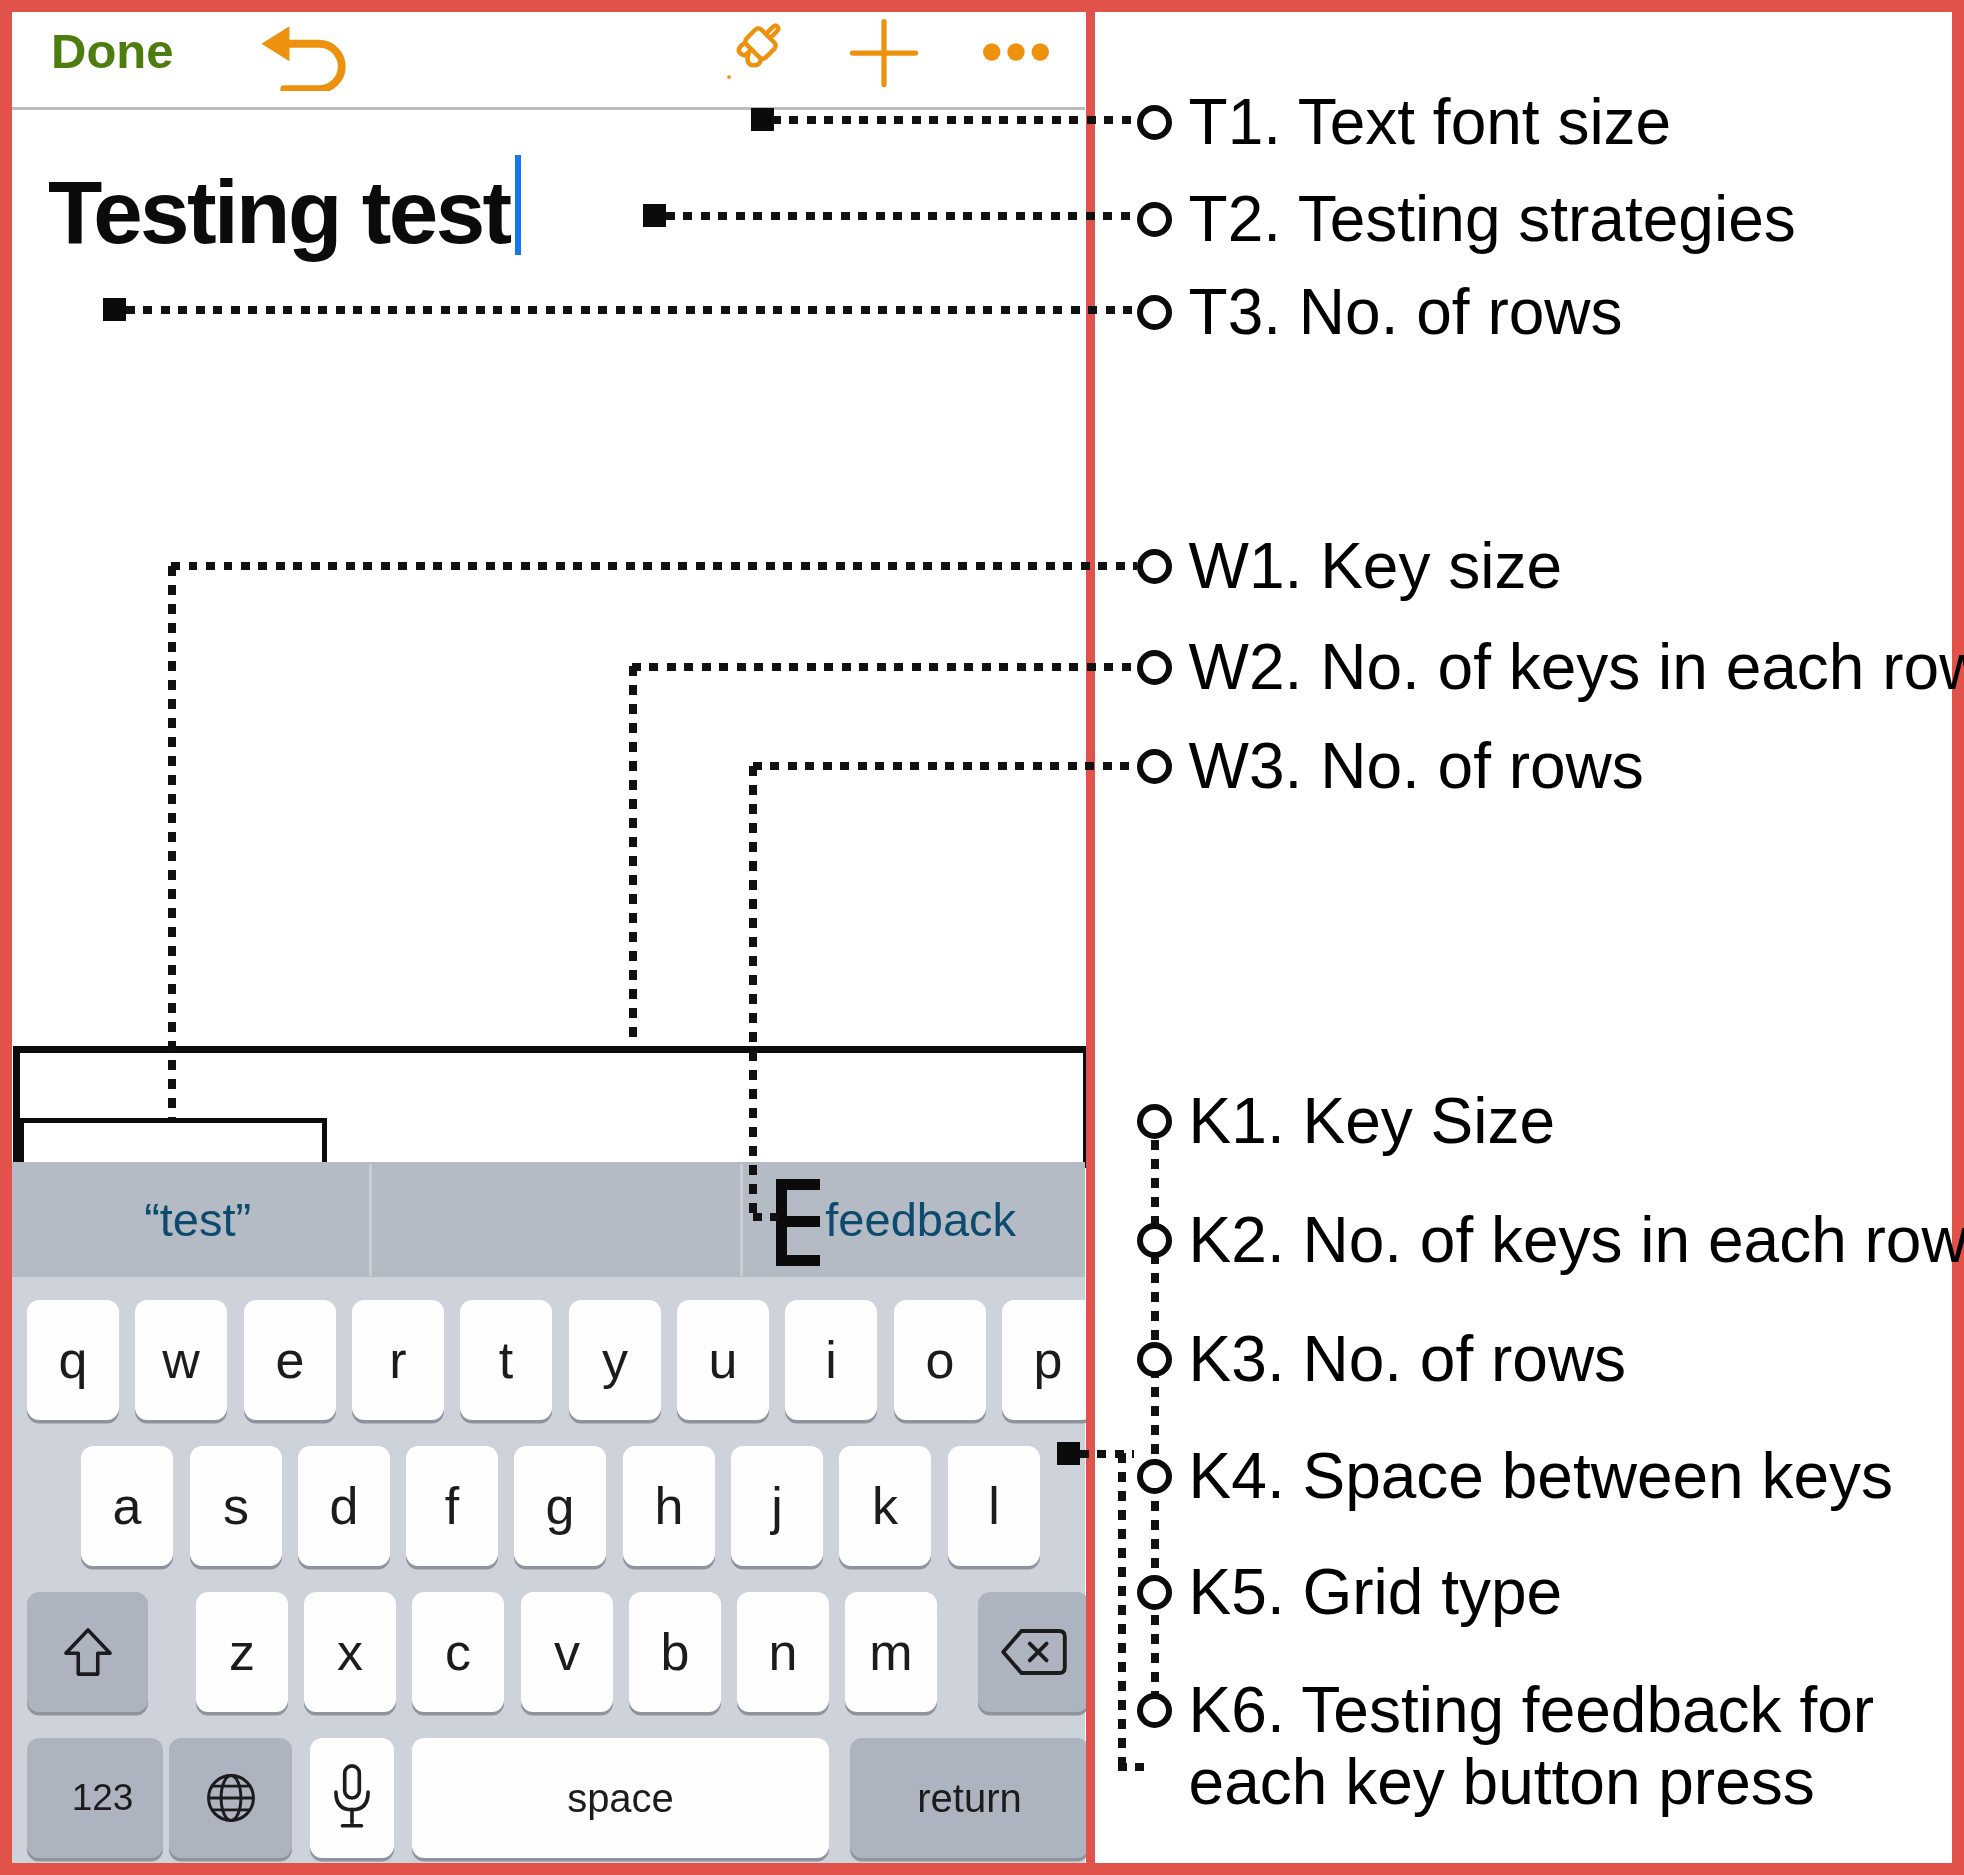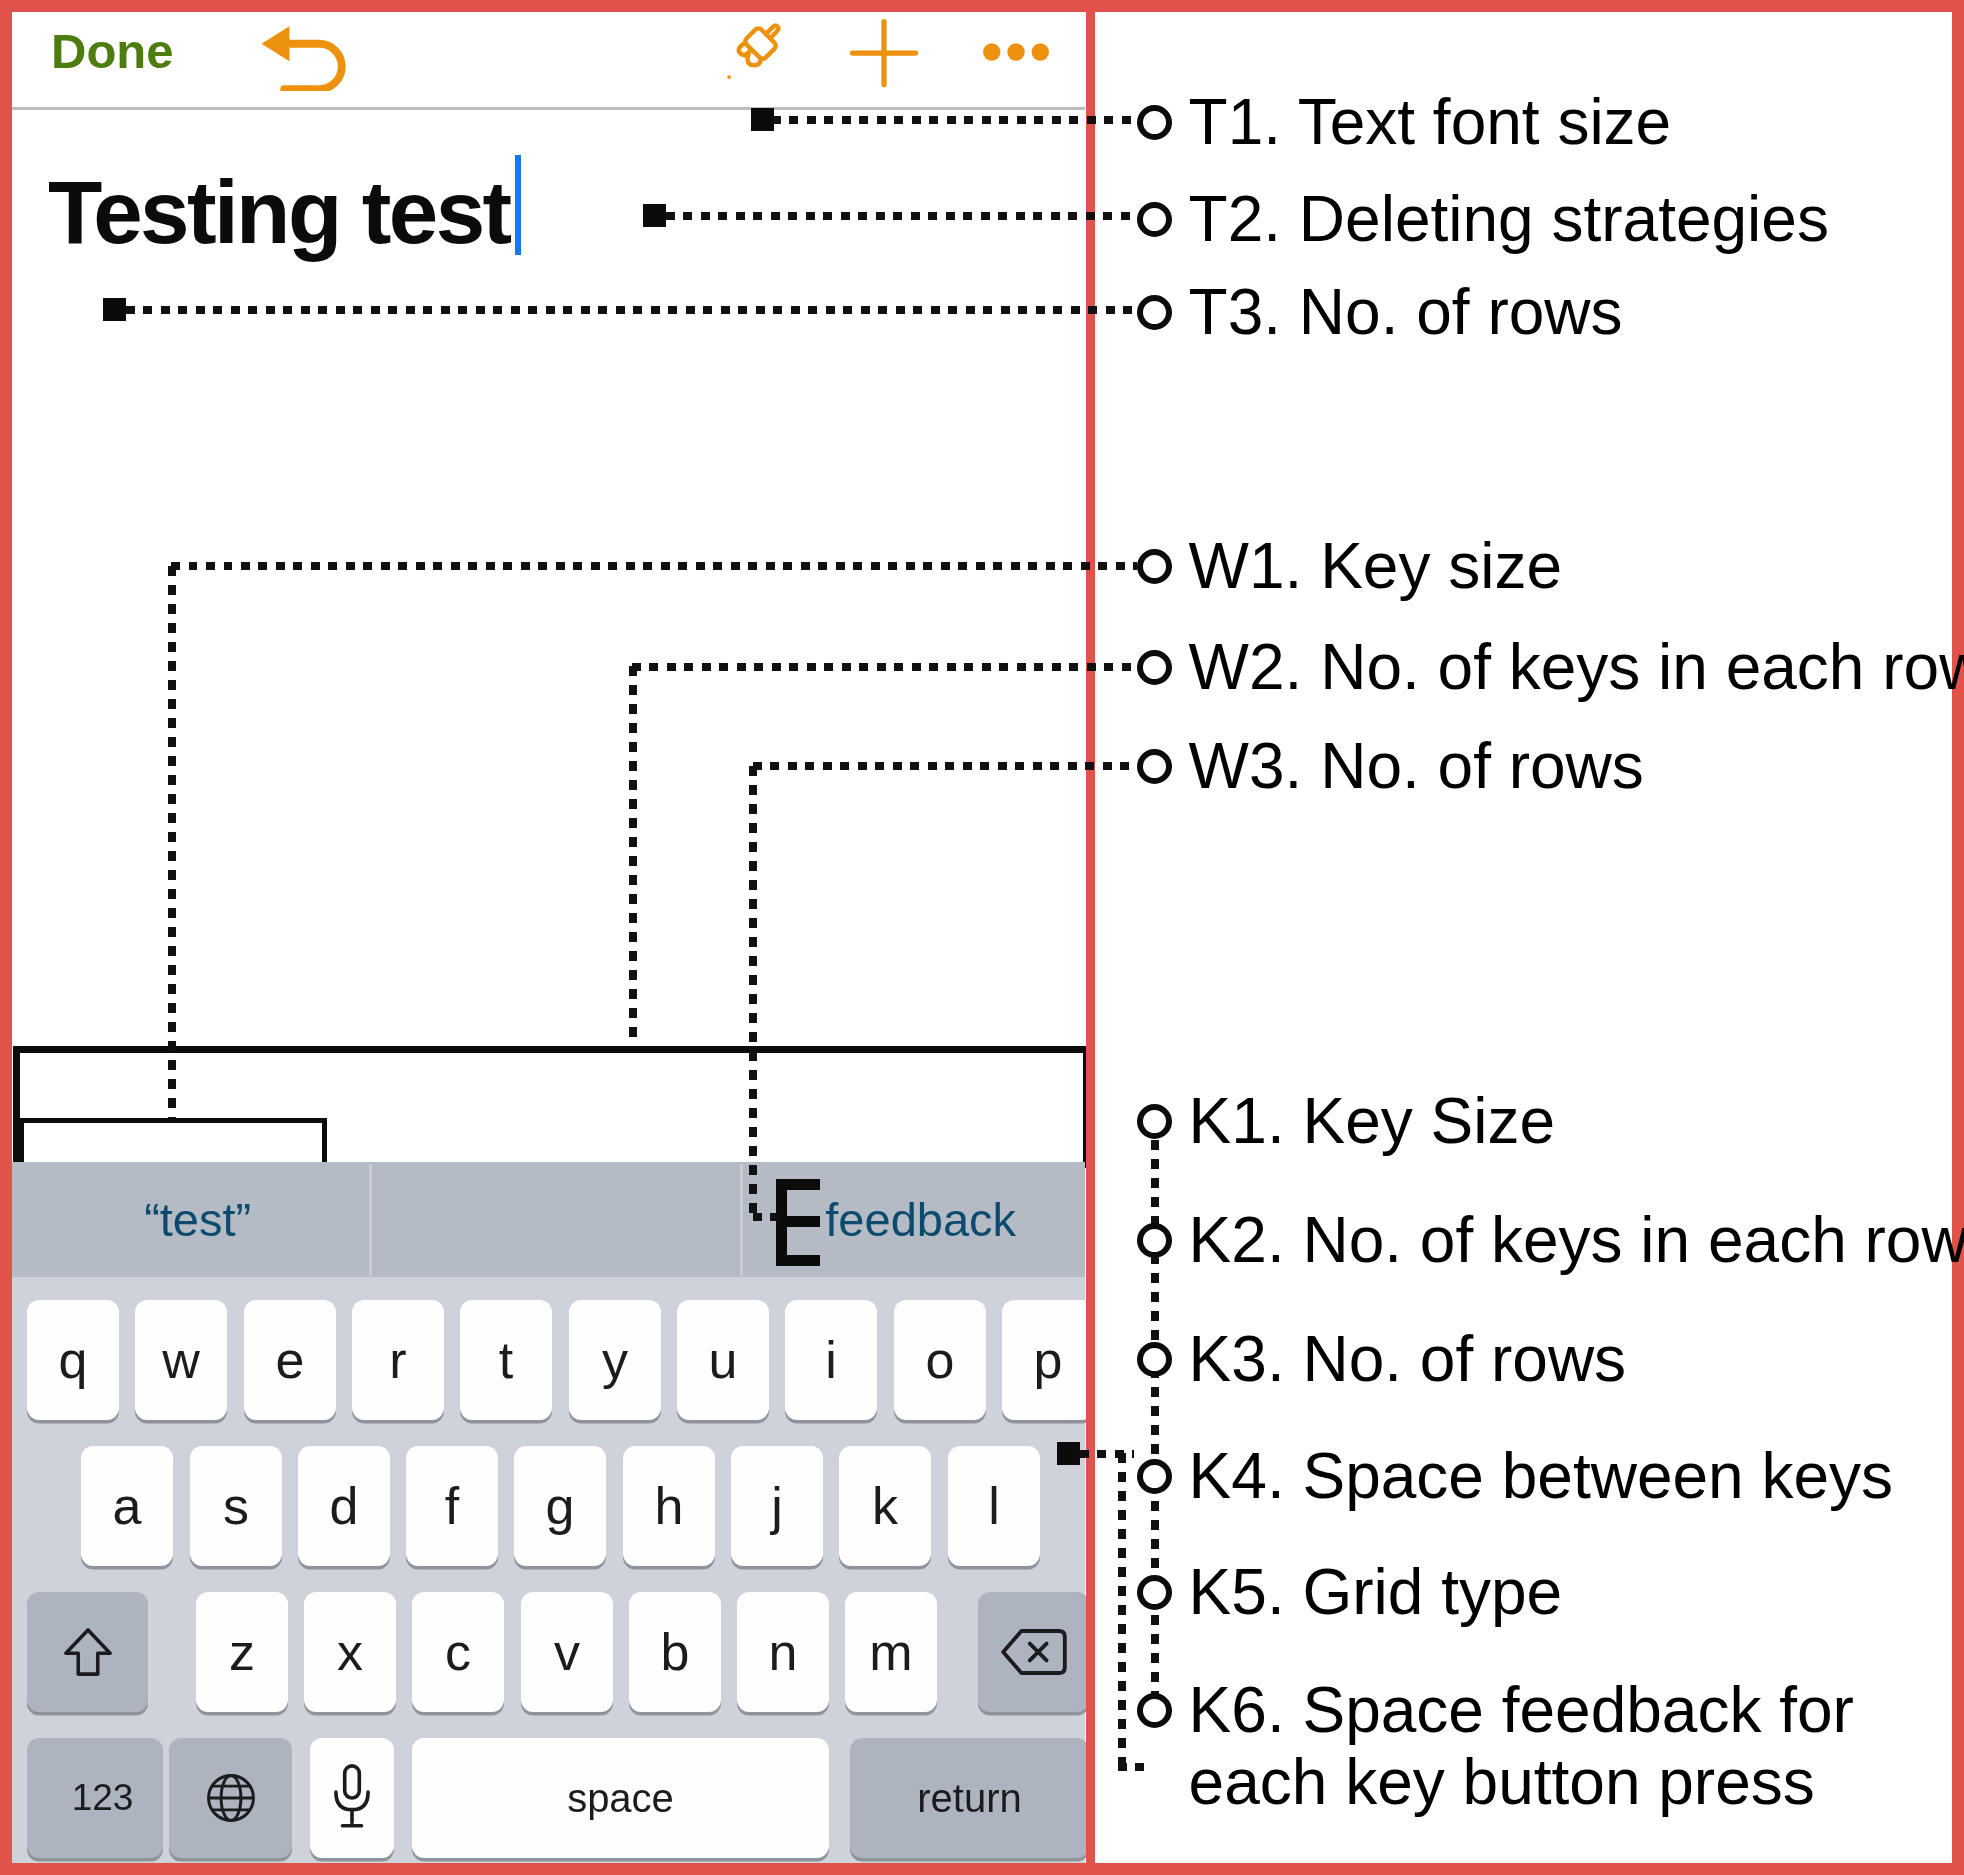--- a/index.html
+++ b/index.html
@@ -194,21 +194,21 @@
   <div class="abs vdots" style="left:1118px;top:1453px;height:318px;"></div>
   <div class="abs hdots" style="left:1118px;top:1763px;width:30px;"></div>
   <div class="abs vdots" style="left:1151px;top:1121px;height:590px;"></div>
 
   <div class="ann" style="top:86px;">
     <span class="ann-circle"></span>
     <span class="ann-label">T1. Text font size</span>
   </div>
   <div class="ann" style="top:183px;">
     <span class="ann-circle"></span>
-    <span class="ann-label">T2. Deleting strategies</span>
+    <span class="ann-label">T2. Testing strategies</span>
   </div>
   <div class="ann" style="top:276px;">
     <span class="ann-circle"></span>
     <span class="ann-label">T3. No. of rows</span>
   </div>
   <div class="ann" style="top:530px;">
     <span class="ann-circle"></span>
     <span class="ann-label">W1. Key size</span>
   </div>
   <div class="ann" style="top:631px;">
@@ -235,19 +235,19 @@
     <span class="ann-circle"></span>
     <span class="ann-label">K4. Space between keys</span>
   </div>
   <div class="ann" style="top:1556px;">
     <span class="ann-circle"></span>
     <span class="ann-label">K5. Grid type</span>
   </div>
   <div class="ann2" style="top:1674px;">
     <span class="ann-circle" style="margin-top:19px;"></span>
     <span>
-      <span class="ann-label" style="display:block;">K6. Space feedback for</span>
+      <span class="ann-label" style="display:block;">K6. Testing feedback for</span>
       <span class="ann-label" style="display:block;">each key button press</span>
     </span>
   </div>
 
 </div>
 
 
 </body></html>

